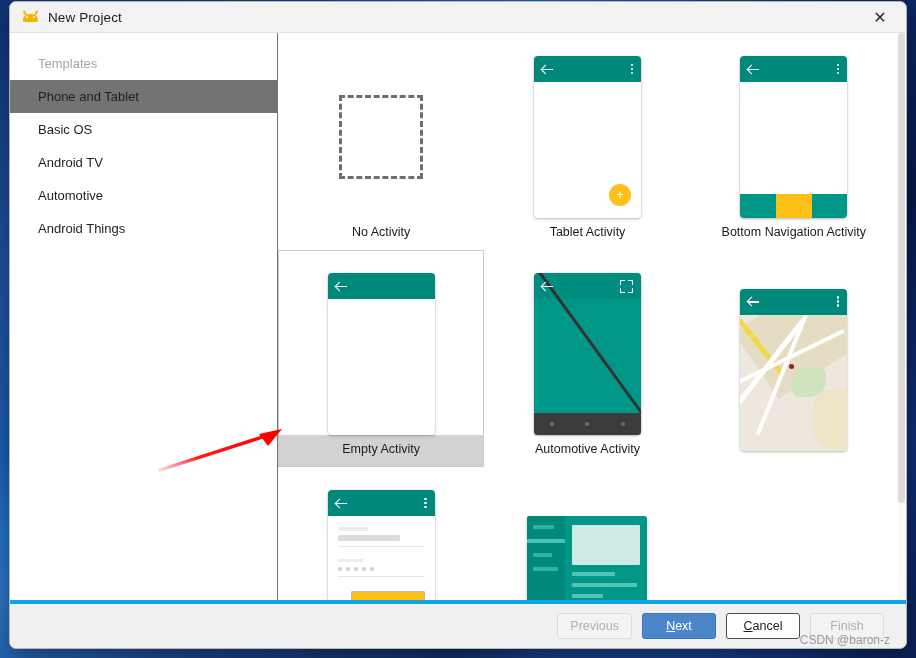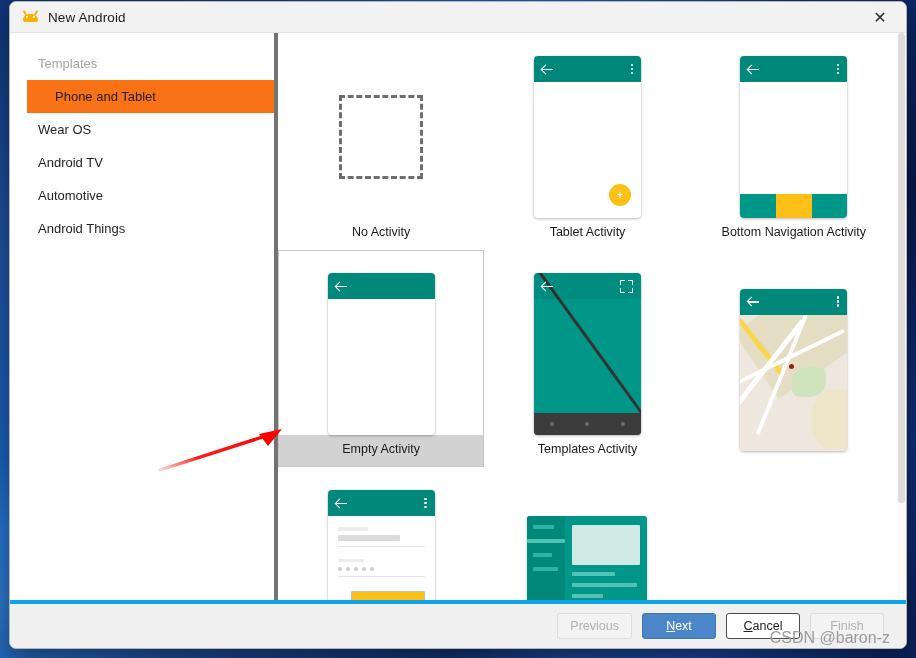--- a/index.html
+++ b/index.html
@@ -71,34 +71,34 @@
     font-size: 16px; color: #2a2a2a; cursor: pointer;
   }
 
   
   #content { flex: 1 1 auto; display: flex; background: #fff; min-height: 0; }
 
   
   #sidebar {
     width: 268px; flex: 0 0 268px;
     background: #fff;
-    border-right: 4px solid #737373;
+    border-right: 1px solid #737373;
     padding-top: 14px;
   }
   .side-head {
     font-size: 13px; color: #a6a6a6;
     padding: 9px 0 9px 28px;
   }
   .side-item {
     font-size: 13px; color: #1f1f1f;
     padding: 9px 0 9px 28px;
     cursor: pointer;
     line-height: 15px;
   }
-  .side-item.selected { background: #f97316; margin-left: 17px; }
+  .side-item.selected { background: #737373; }
 
   
   #pane {
     flex: 1 1 auto; position: relative; background: #fff; overflow: hidden;
   }
   #grid {
     display: grid;
     grid-template-columns: repeat(3, 1fr);
     position: absolute; left: 0; top: 0; right: 9px; bottom: 0;
   }
@@ -278,51 +278,51 @@
     font-size: 12.5px; font-family: "Liberation Sans", sans-serif;
     display: flex; align-items: center; justify-content: center;
     cursor: pointer; padding: 0 12px;
   }
   .btn.disabled { color: #b0b0b0; background: #f3f3f3; border-color: #dcdcdc; cursor: default; }
   .btn.primary { background: #4a86c8; border-color: #3b76b6; color: #fff; }
   .btn.white { background: #fff; border-color: #4d4d4d; text-align: center; }
   .btn u { text-decoration: underline; }
   #watermark {
     position: absolute; right: 16px; bottom: 1px;
-    font-size: 16px; color: #9b9b9b;
+    font-size: 12px; color: #9b9b9b;
     pointer-events: none;
   }
 
   
   #annot { position: absolute; left: 0; top: 0; width: 916px; height: 658px; pointer-events: none; }
 </style>
 </head>
 <body>
 
 <div id="dialog">
 
   <div id="titlebar">
     <div id="android-icon">
       <span class="ear l"></span>
         <span class="ear r"></span>
       <span class="body"></span>
       <span class="eye l"></span>
         <span class="eye r"></span>
     </div>
-    <div id="title-text">New Android</div>
+    <div id="title-text">New Project</div>
     <div id="titlebar-spacer"></div>
     <div id="close-btn">✕</div>
   </div>
 
   <div id="content">
 
     <div id="sidebar">
       <div class="side-head">Templates</div>
       <div class="side-item selected">Phone and Tablet</div>
-      <div class="side-item">Wear OS</div>
+      <div class="side-item">Basic OS</div>
       <div class="side-item">Android TV</div>
       <div class="side-item">Automotive</div>
       <div class="side-item">Android Things</div>
     </div>
 
     <div id="pane">
       <div id="grid">
 
         <div class="cell">
           <div class="thumb-wrap">
@@ -393,21 +393,21 @@
                     <b></b>
                   </span>
               </div>
               <div class="navbar">
                   <i></i>
                   <i></i>
                   <i></i>
                 </div>
             </div>
           </div>
-          <div class="cell-label">Templates Activity</div>
+          <div class="cell-label">Automotive Activity</div>
         </div>
 
 
         <div class="cell">
           <div class="thumb-wrap">
             <div class="phone">
               <div class="appbar">
                 <span class="back-arrow"></span>
                 <span class="kebab">
                     <i></i>

